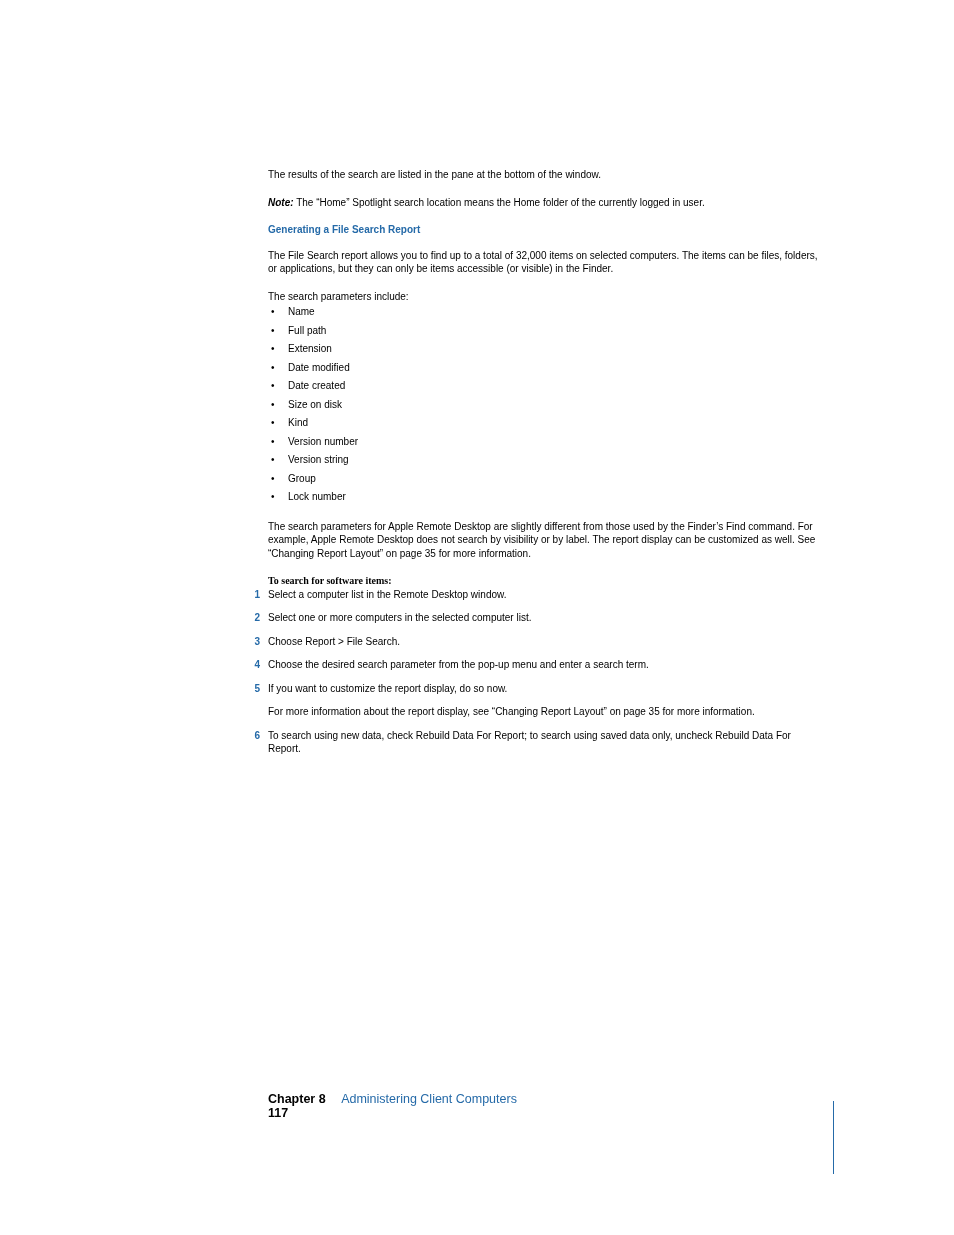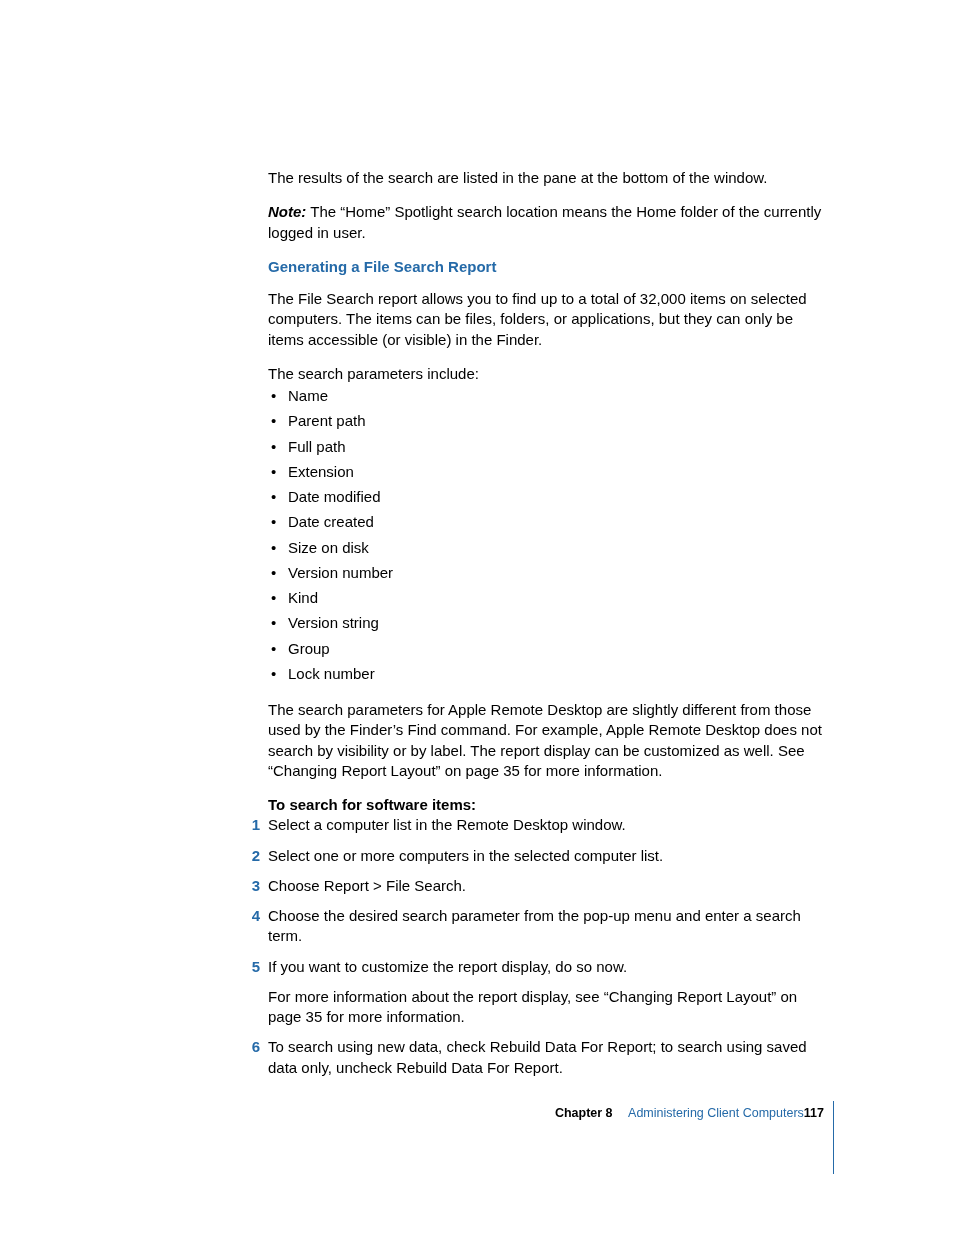--- a/index.html
+++ b/index.html
@@ -6,37 +6,37 @@
     body {
       font-family: "Myriad Pro", "Segoe UI", -apple-system, Helvetica, Arial, sans-serif;
       width: 954px;
       height: 1235px;
       background: #fff;
       color: #000;
       position: relative;
     }
     .page {
       padding: 168px 130px 0 268px;
-      font-size: 15px;
+      font-size: 10px;
       line-height: 1.35;
     }
     .para { margin-bottom: 14px; }
     .note-label { font-style: italic; font-weight: 600; }
     .heading-blue {
       color: #256aa8;
       font-weight: 700;
       margin-top: 4px;
       margin-bottom: 12px;
     }
     .bullet-list { list-style: none; margin: 2px 0 16px 0; }
     .bullet-list li { padding-left: 20px; position: relative; margin-bottom: 5px; }
     .bullet-list li::before {
       content: "•"; position: absolute; left: 3px; top: 0; color: #000;
     }
-    .bold-sub { font-weight: 700; margin-top: 8px; }
+    .bold-sub { font-weight: 700; margin-top: 8px; font-family: Liberation Serif, serif; }
     .numbered { list-style: none; counter-reset: step; }
     .numbered li {
       counter-increment: step;
       position: relative;
       padding-left: 0;
       margin-left: -24px;
       padding-left: 24px;
       margin-bottom: 10px;
     }
     .numbered li::before {
@@ -49,22 +49,23 @@
       color: #256aa8;
       font-weight: 700;
     }
     .sub-para { margin-top: 10px; }
     .footer {
       position: absolute;
       left: 268px;
       right: 130px;
       bottom: 115px;
       display: flex;
-      justify-content: flex-end;
+      justify-content: space-between;
       font-size: 12.5px;
+      flex-direction: column;
     }
     .footer .chapter { font-weight: 700; }
     .footer .title { color: #256aa8; margin-left: 12px; }
     .footer .pagenum { font-weight: 600; }
     .footer-rule {
       position: absolute;
       right: 120px;
       top: 1101px;
       bottom: 61px;
       width: 1.5px;
@@ -83,28 +84,27 @@
   </p>
 
   <p class="heading-blue">Generating a File Search Report</p>
 
   <p class="para">The File Search report allows you to find up to a total of 32,000 items on selected computers. The items can be files, folders, or applications, but they can only be items accessible (or visible) in the Finder.</p>
 
   <p>The search parameters include:</p>
 
   <ul class="bullet-list">
     <li>Name</li>
-    <li>Parent path</li>
     <li>Full path</li>
     <li>Extension</li>
     <li>Date modified</li>
     <li>Date created</li>
     <li>Size on disk</li>
+    <li>Kind</li>
     <li>Version number</li>
-    <li>Kind</li>
     <li>Version string</li>
     <li>Group</li>
     <li>Lock number</li>
   </ul>
 
   <p class="para">The search parameters for Apple Remote Desktop are slightly different from those used by the Finder’s Find command. For example, Apple Remote Desktop does not search by visibility or by label. The report display can be customized as well. See “Changing Report Layout” on page 35 for more information.</p>
 
   <p class="bold-sub">To search for software items:</p>
 
   <ol class="numbered">

